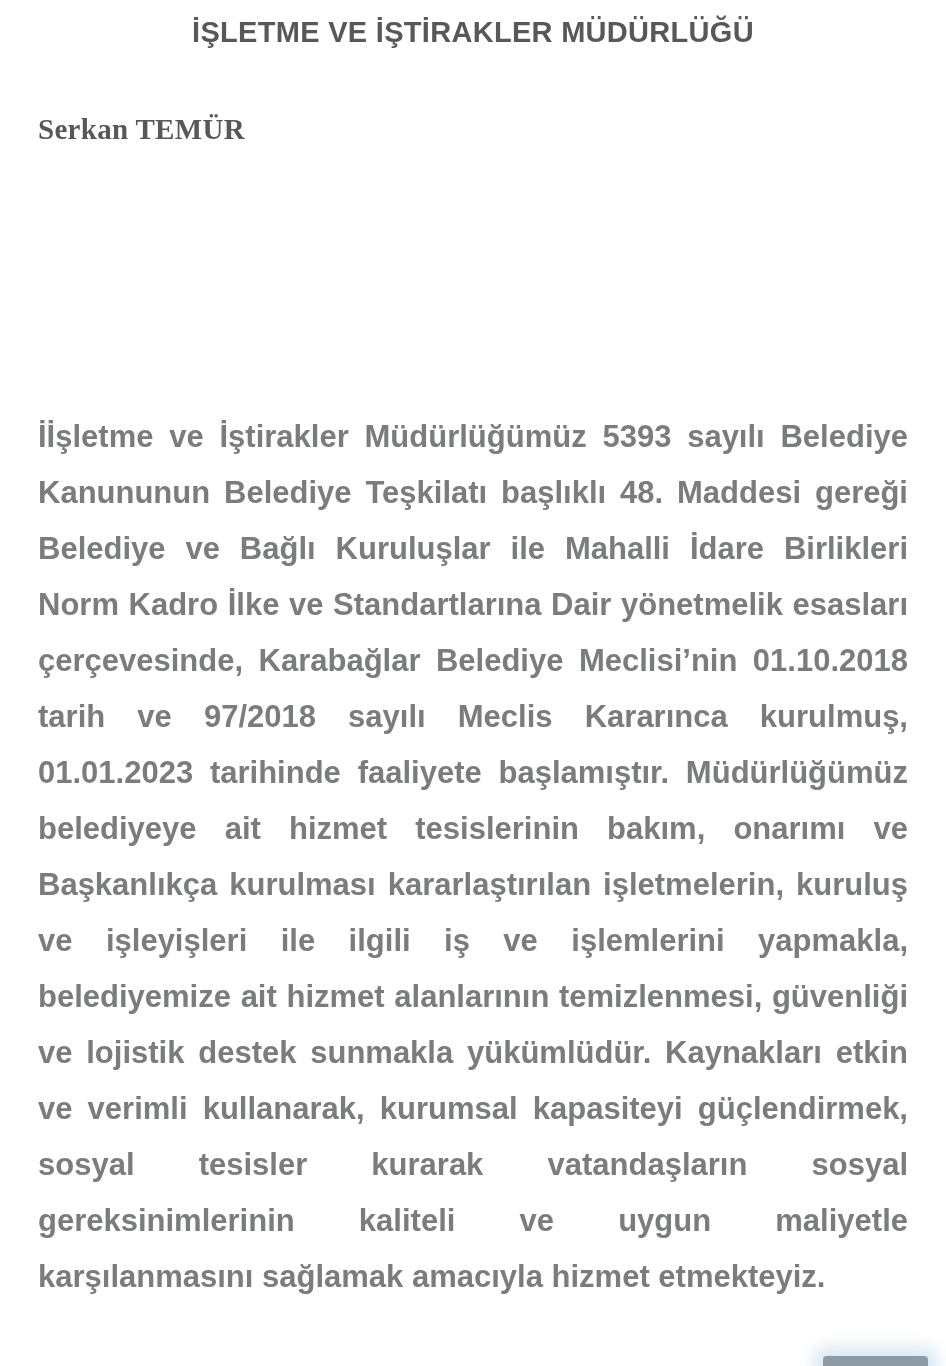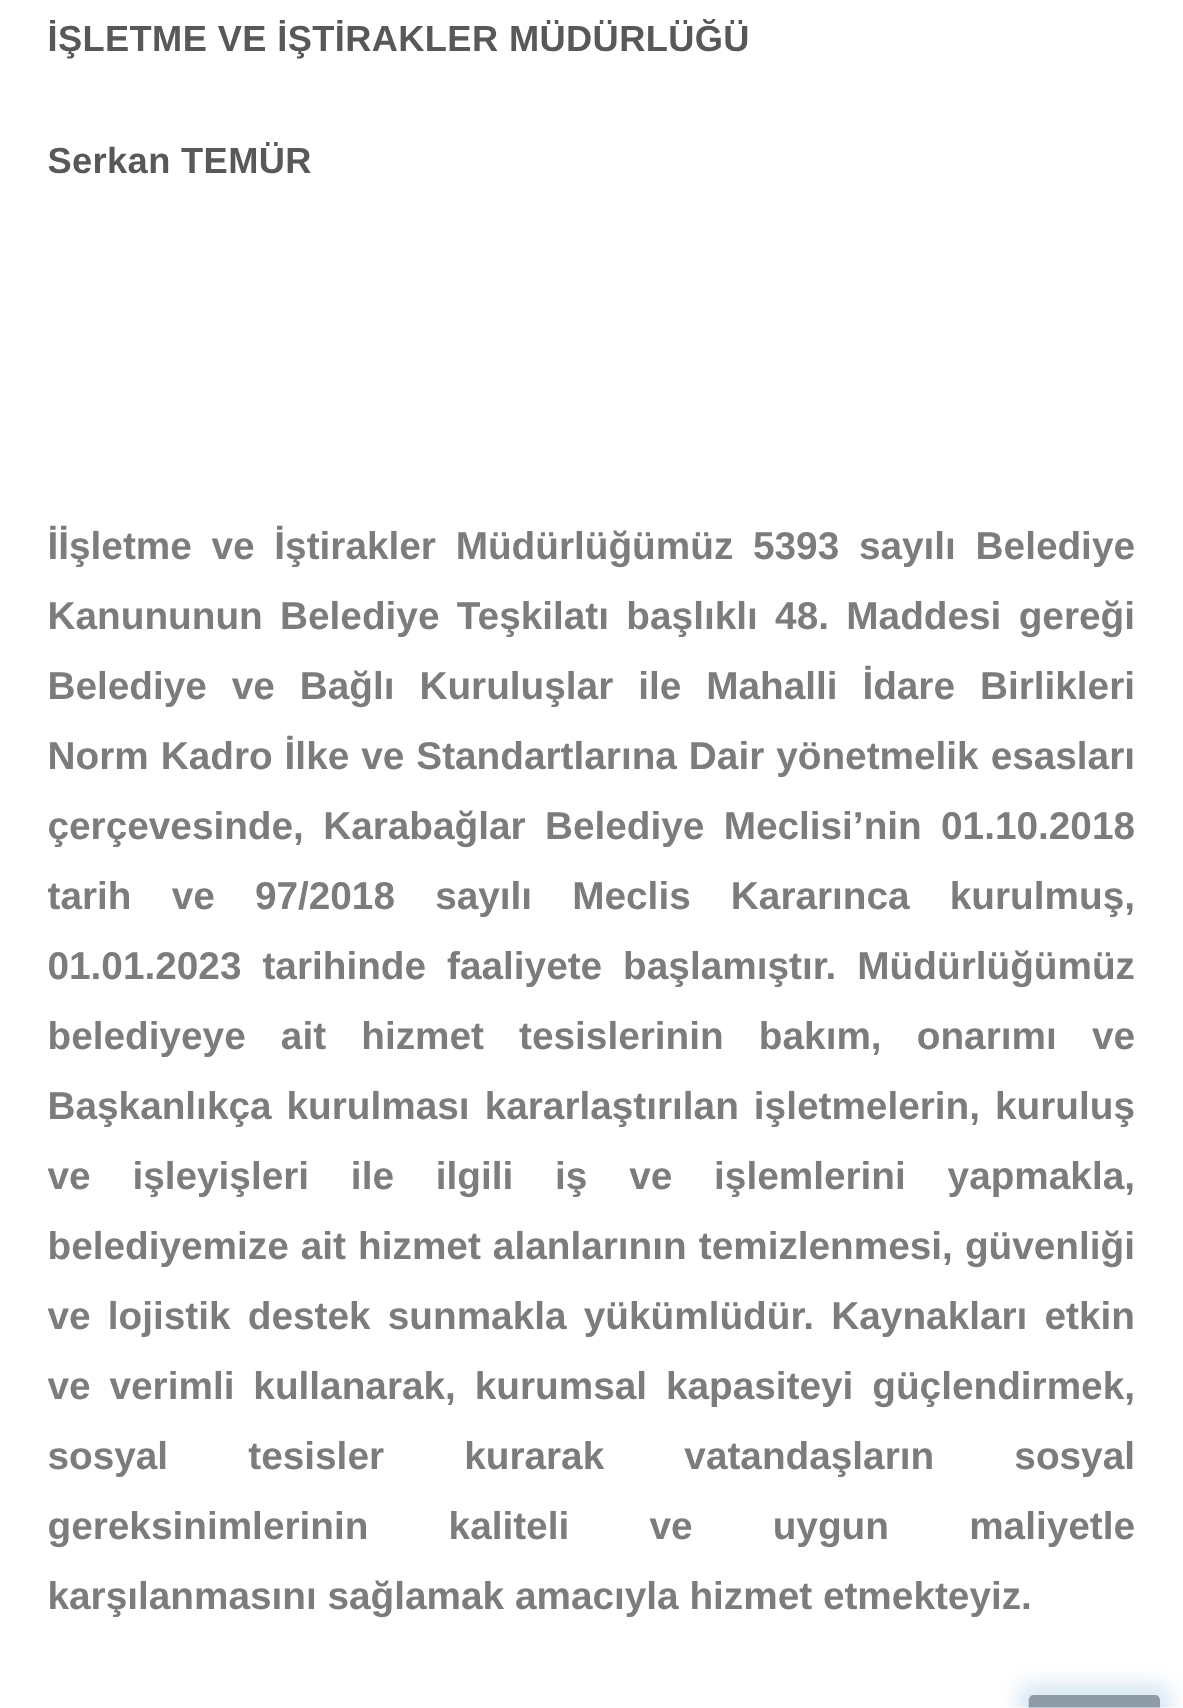--- a/index.html
+++ b/index.html
@@ -21,28 +21,30 @@
     padding:0 38px;
   }
   .page-title{
     margin:0;
     padding-top:15px;
     font-size:29px;
     font-weight:bold;
     letter-spacing:0.3px;
     color:var(--heading-text);
     line-height:1.2;
+    text-align:center;
   }
   .manager-name{
     margin:62px 0 0 0;
     font-size:29px;
     font-weight:bold;
     letter-spacing:0.3px;
     color:var(--heading-text);
     line-height:1.2;
+    font-family:Liberation Serif, serif;
   }
   .department-description{
     margin:262px 0 0 0;
     font-size:31px;
     line-height:56px;
     font-weight:700;
     text-align:justify;
     color:var(--body-text);
   }
   .scroll-top-button{

